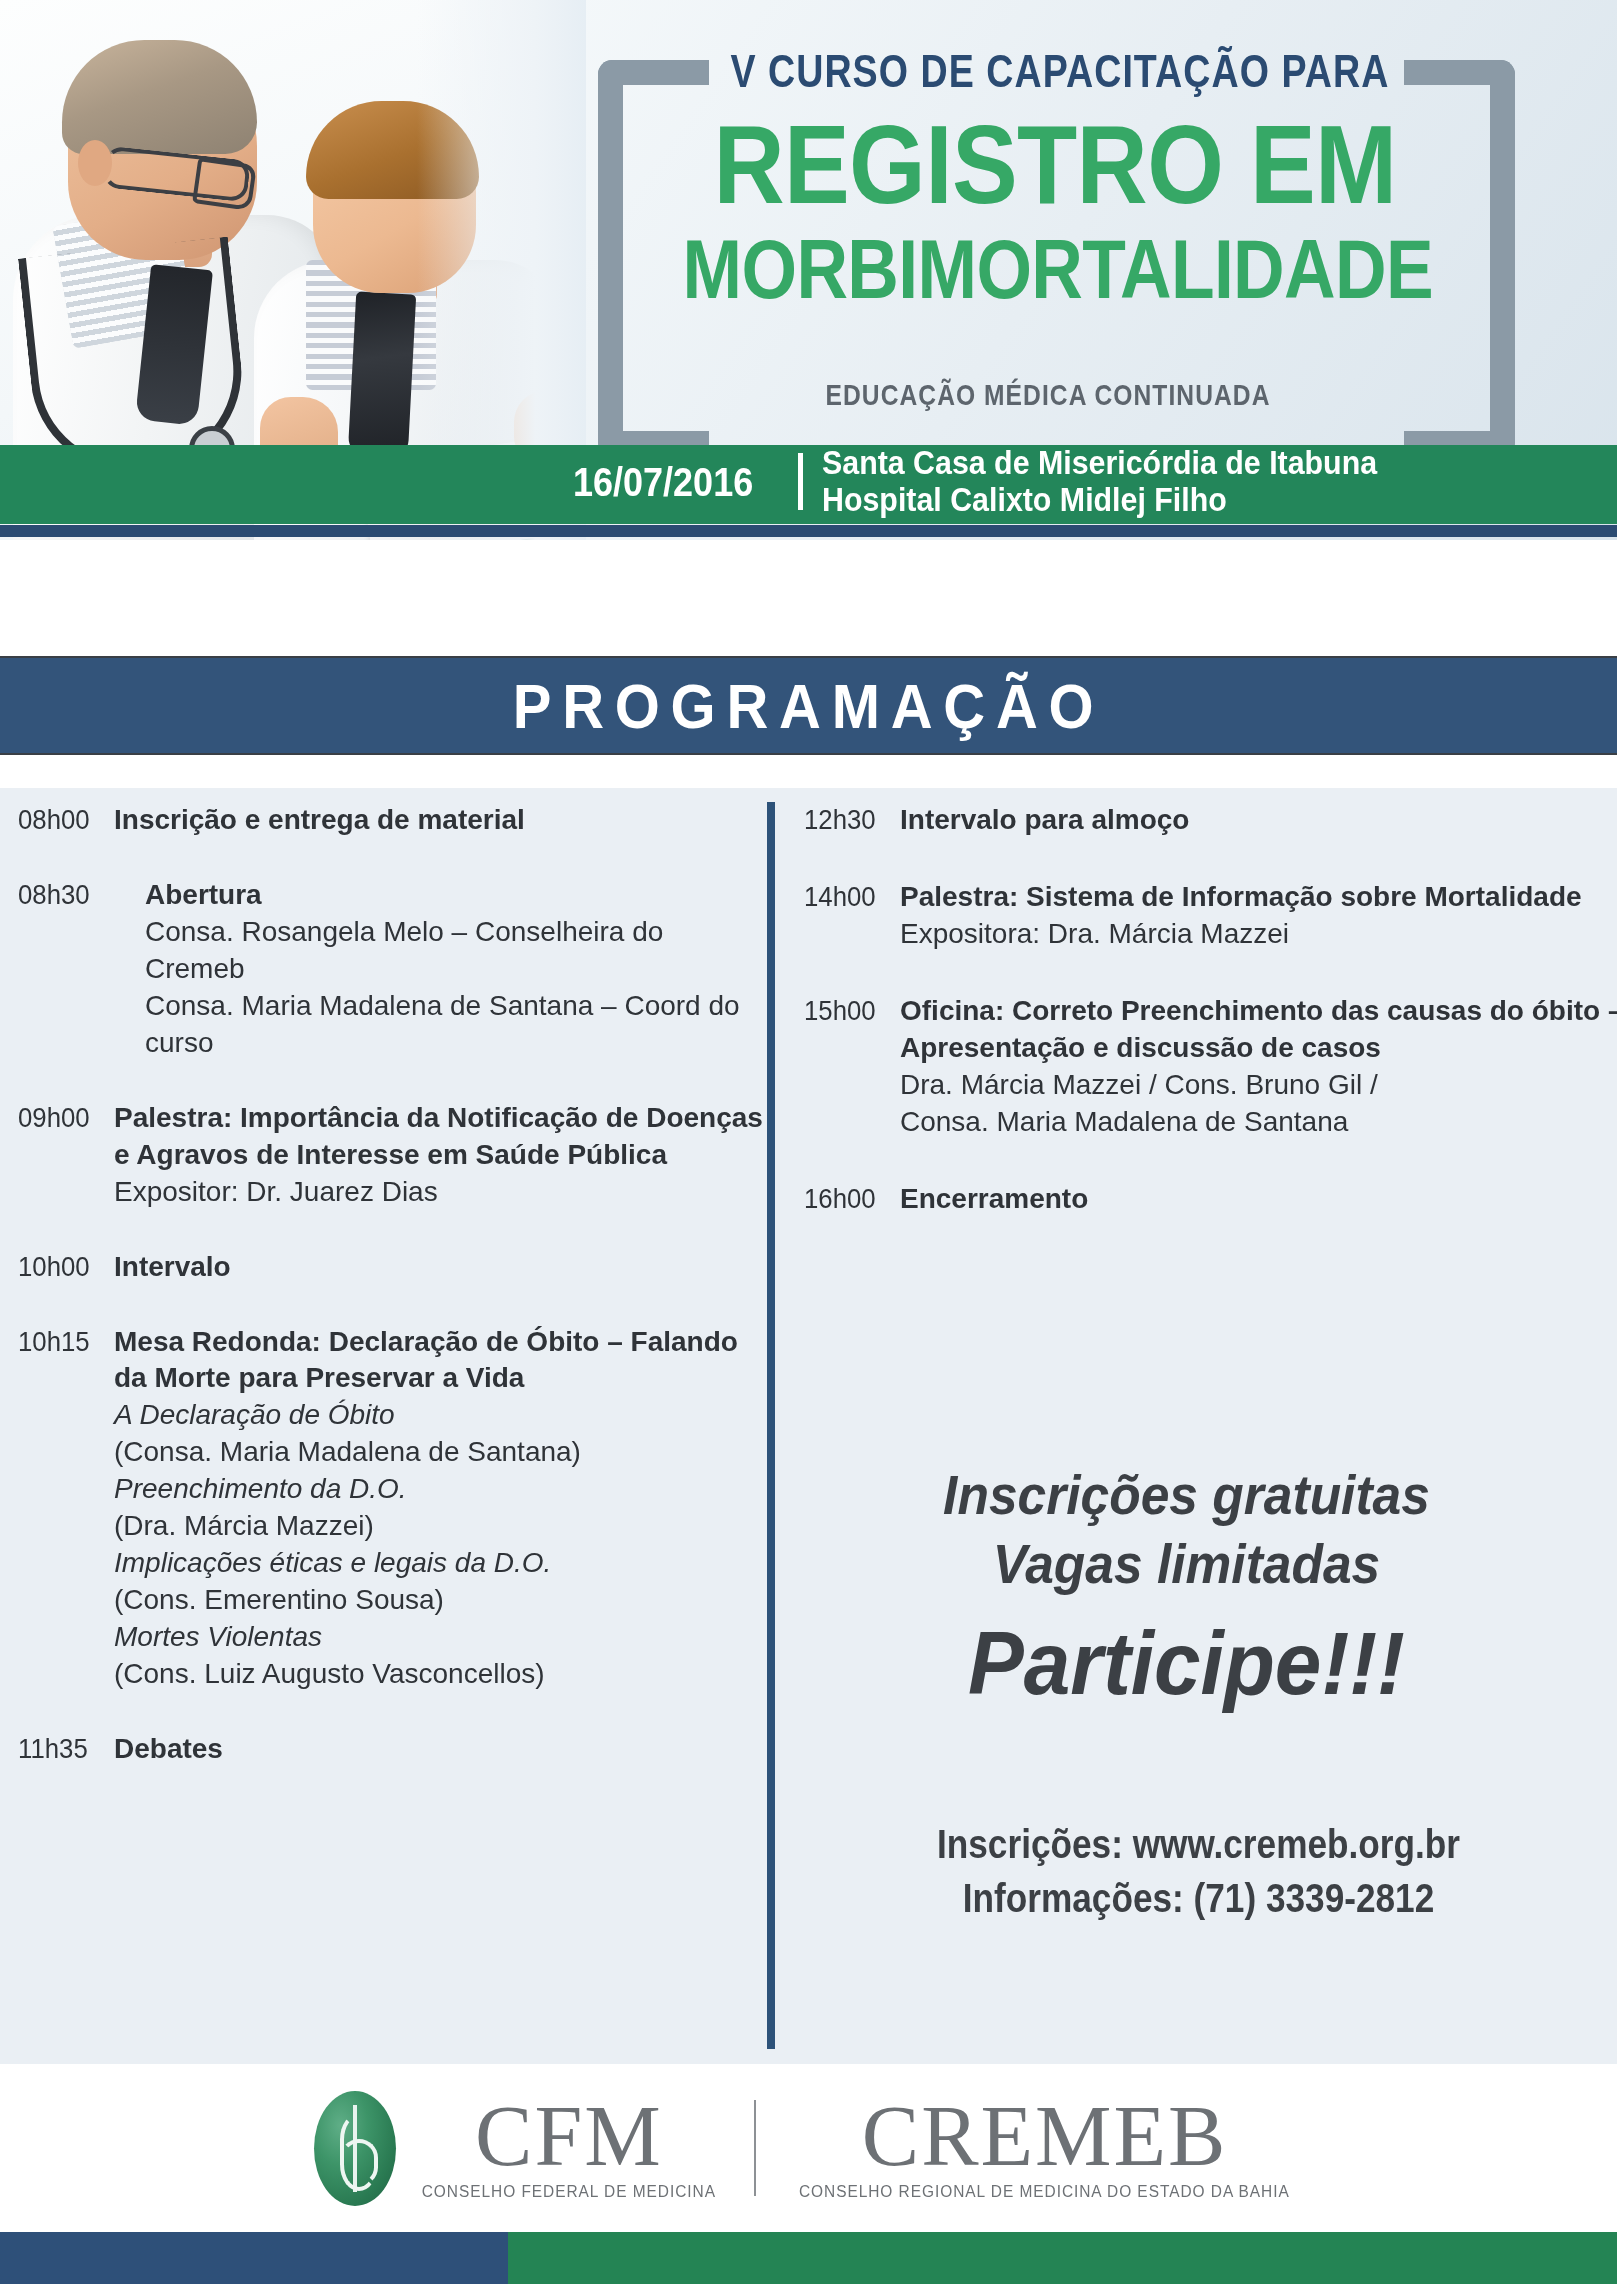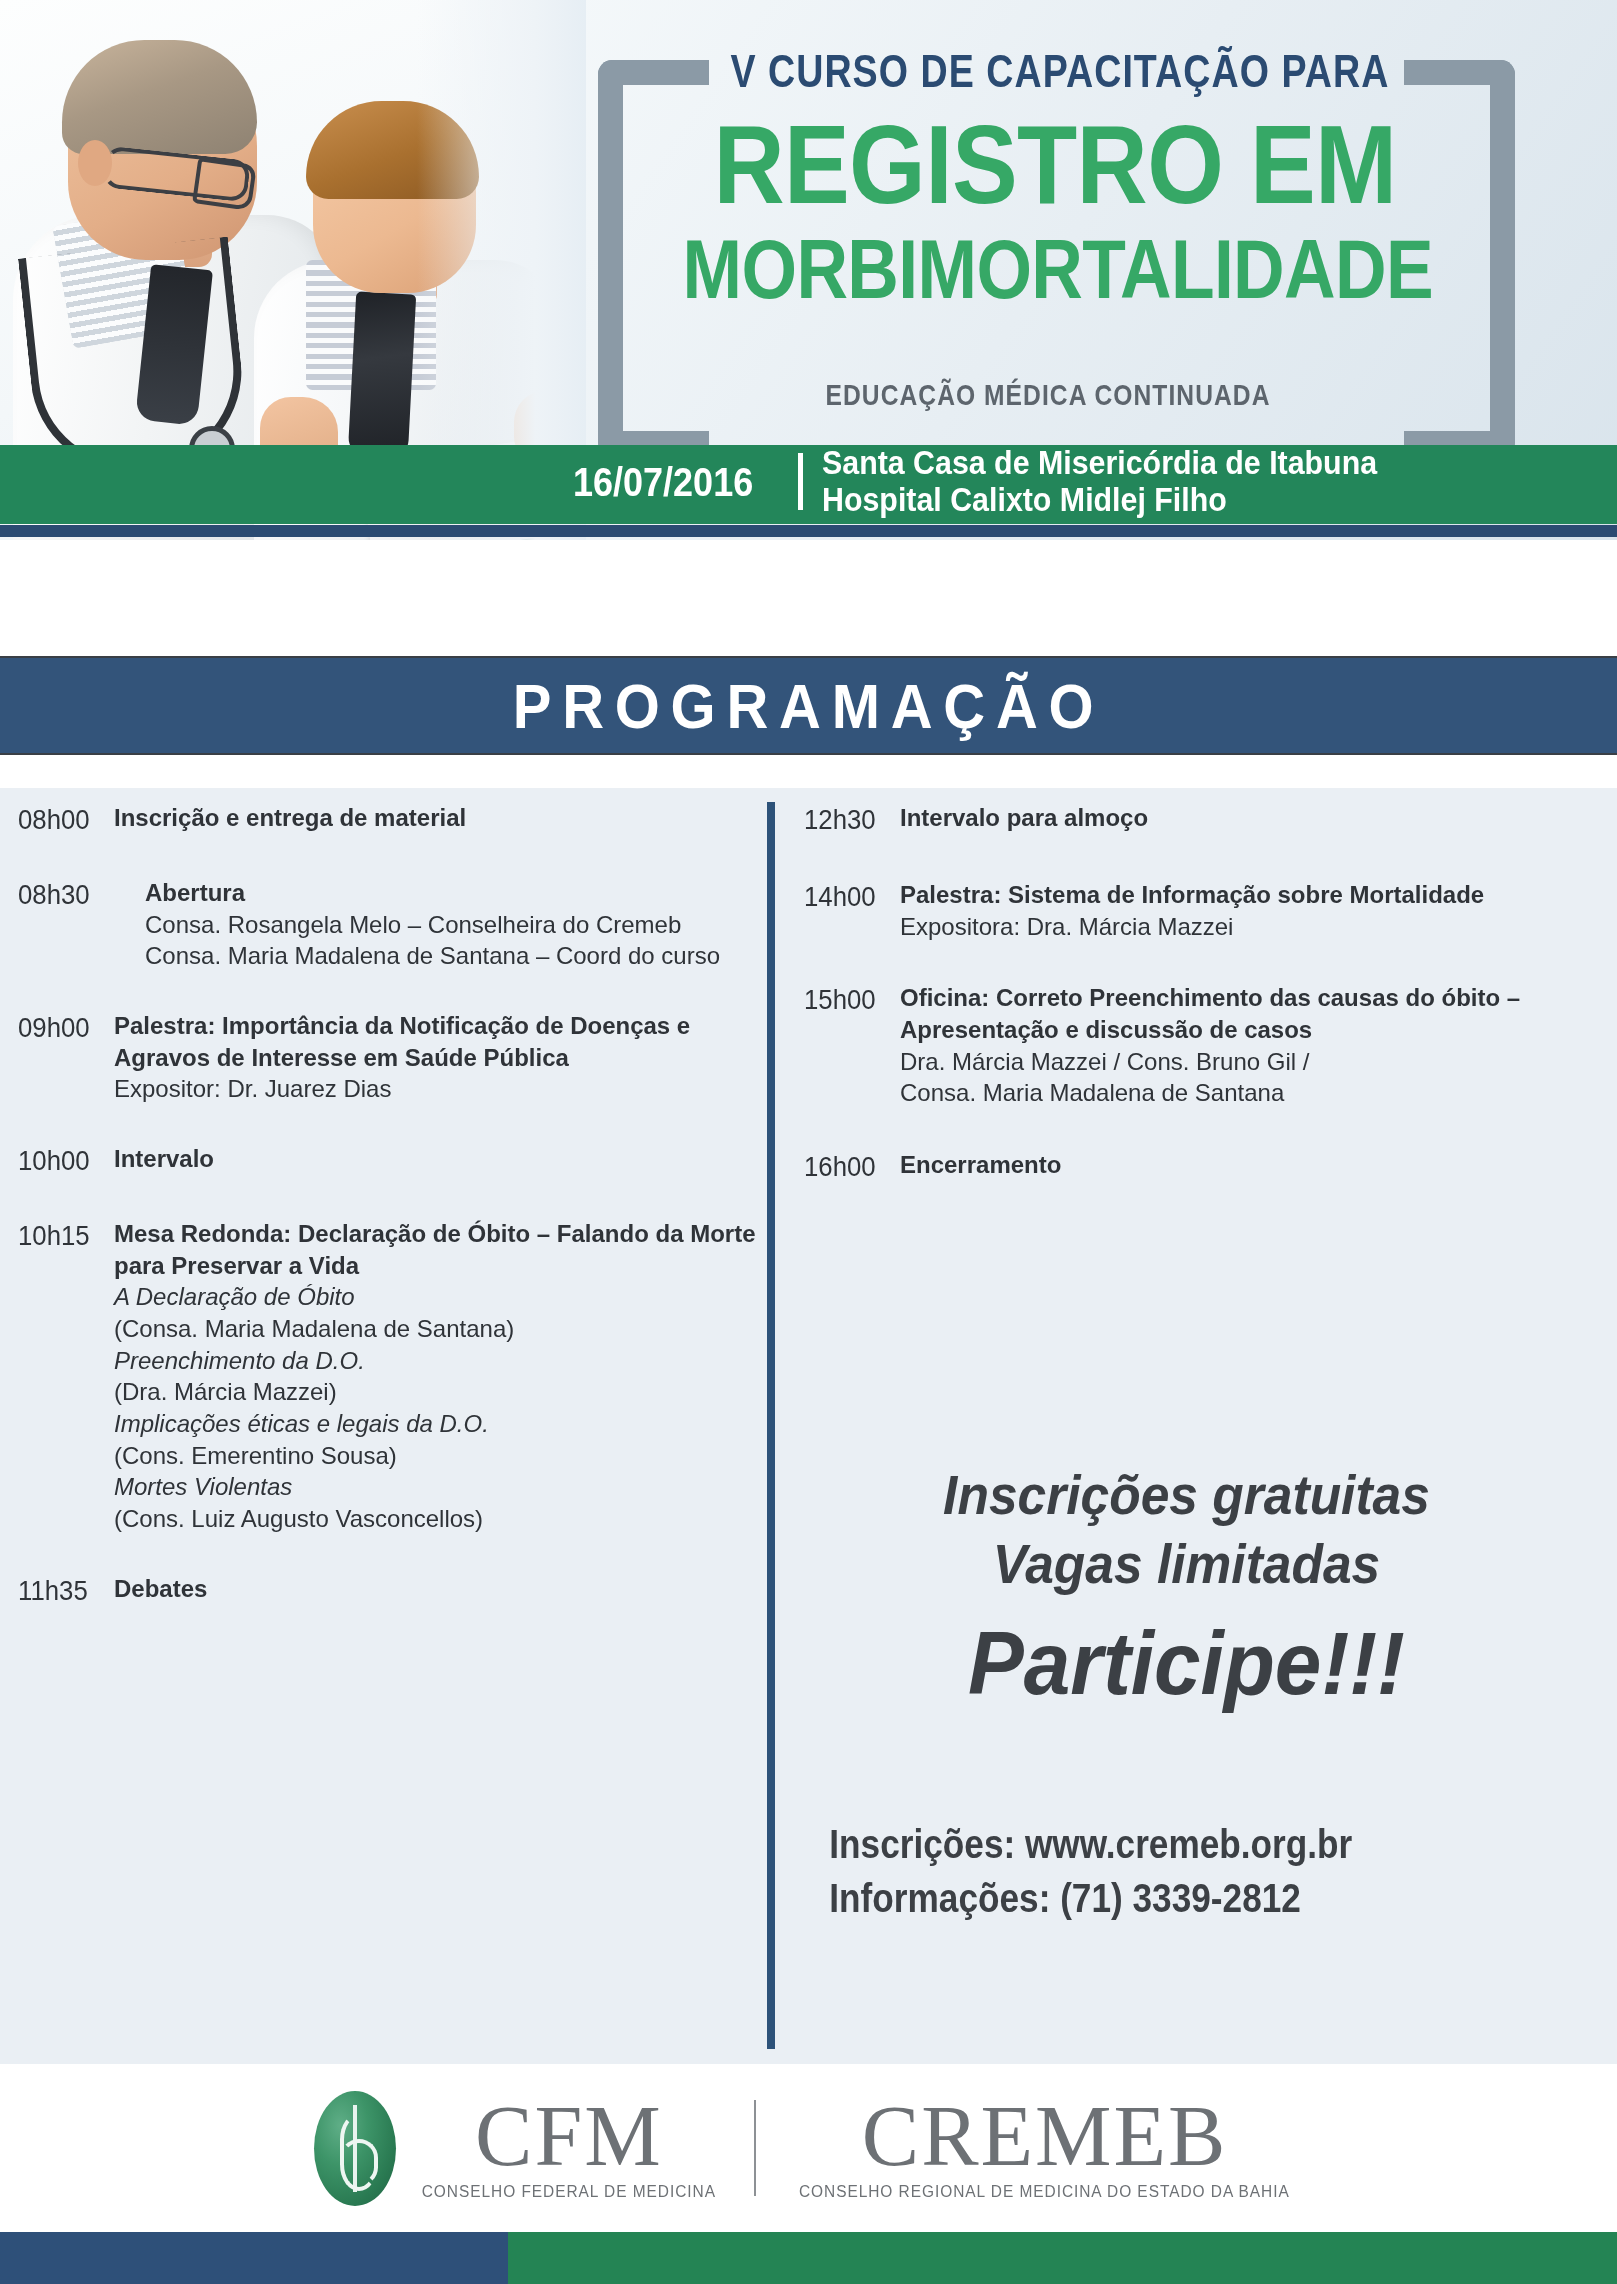--- a/index.html
+++ b/index.html
@@ -200,42 +200,42 @@
 
   .col{position:absolute;top:802px;}
   .col-left{left:0;width:749px;}
   .col-right{left:779px;width:839px;}
 
   .item{display:flex;margin-bottom:0;}
   .time{
     width:96px;flex:none;font-size:28px;color:#2f3338;line-height:1.32;
     transform:scaleX(.92);transform-origin:left top;white-space:nowrap;
   }
-  .desc{flex:1;font-size:24px;color:#2f3338;line-height:1.32;}
+  .desc{flex:1;font-size:28px;color:#2f3338;line-height:1.32;}
   .desc .t{font-weight:bold;display:block;}
   .desc .n{display:block;}
   .desc .i{display:block;font-style:italic;}
 
   .left-pad{padding-left:18px;}
   .right-pad{padding-left:25px;}
 
   
   .promo{
     position:absolute;left:767px;top:1460px;width:839px;text-align:center;
   }
   .promo-l1,.promo-l2{
     font-size:56px;font-style:italic;font-weight:bold;color:#3c4045;line-height:1.24;
     transform:scaleX(.92);transform-origin:center;
   }
   .promo-big{
     font-size:89px;font-style:italic;font-weight:bold;color:#3c4045;line-height:1.25;
     margin-top:9px;transform:scaleX(.94);transform-origin:center;
   }
   .promo-info{
-    position:absolute;left:779px;top:1817px;width:839px;
+    position:absolute;left:779px;top:1817px;width:839px;text-align:center;
   }
   .promo-info div{
     font-size:40px;font-weight:bold;color:#3c4045;line-height:1.36;
     transform:scaleX(.88);transform-origin:center;white-space:nowrap;
   }
 
   
   .footer{
     position:absolute;left:0;top:2064px;width:1617px;height:168px;background:#ffffff;
     display:flex;align-items:center;justify-content:center;

